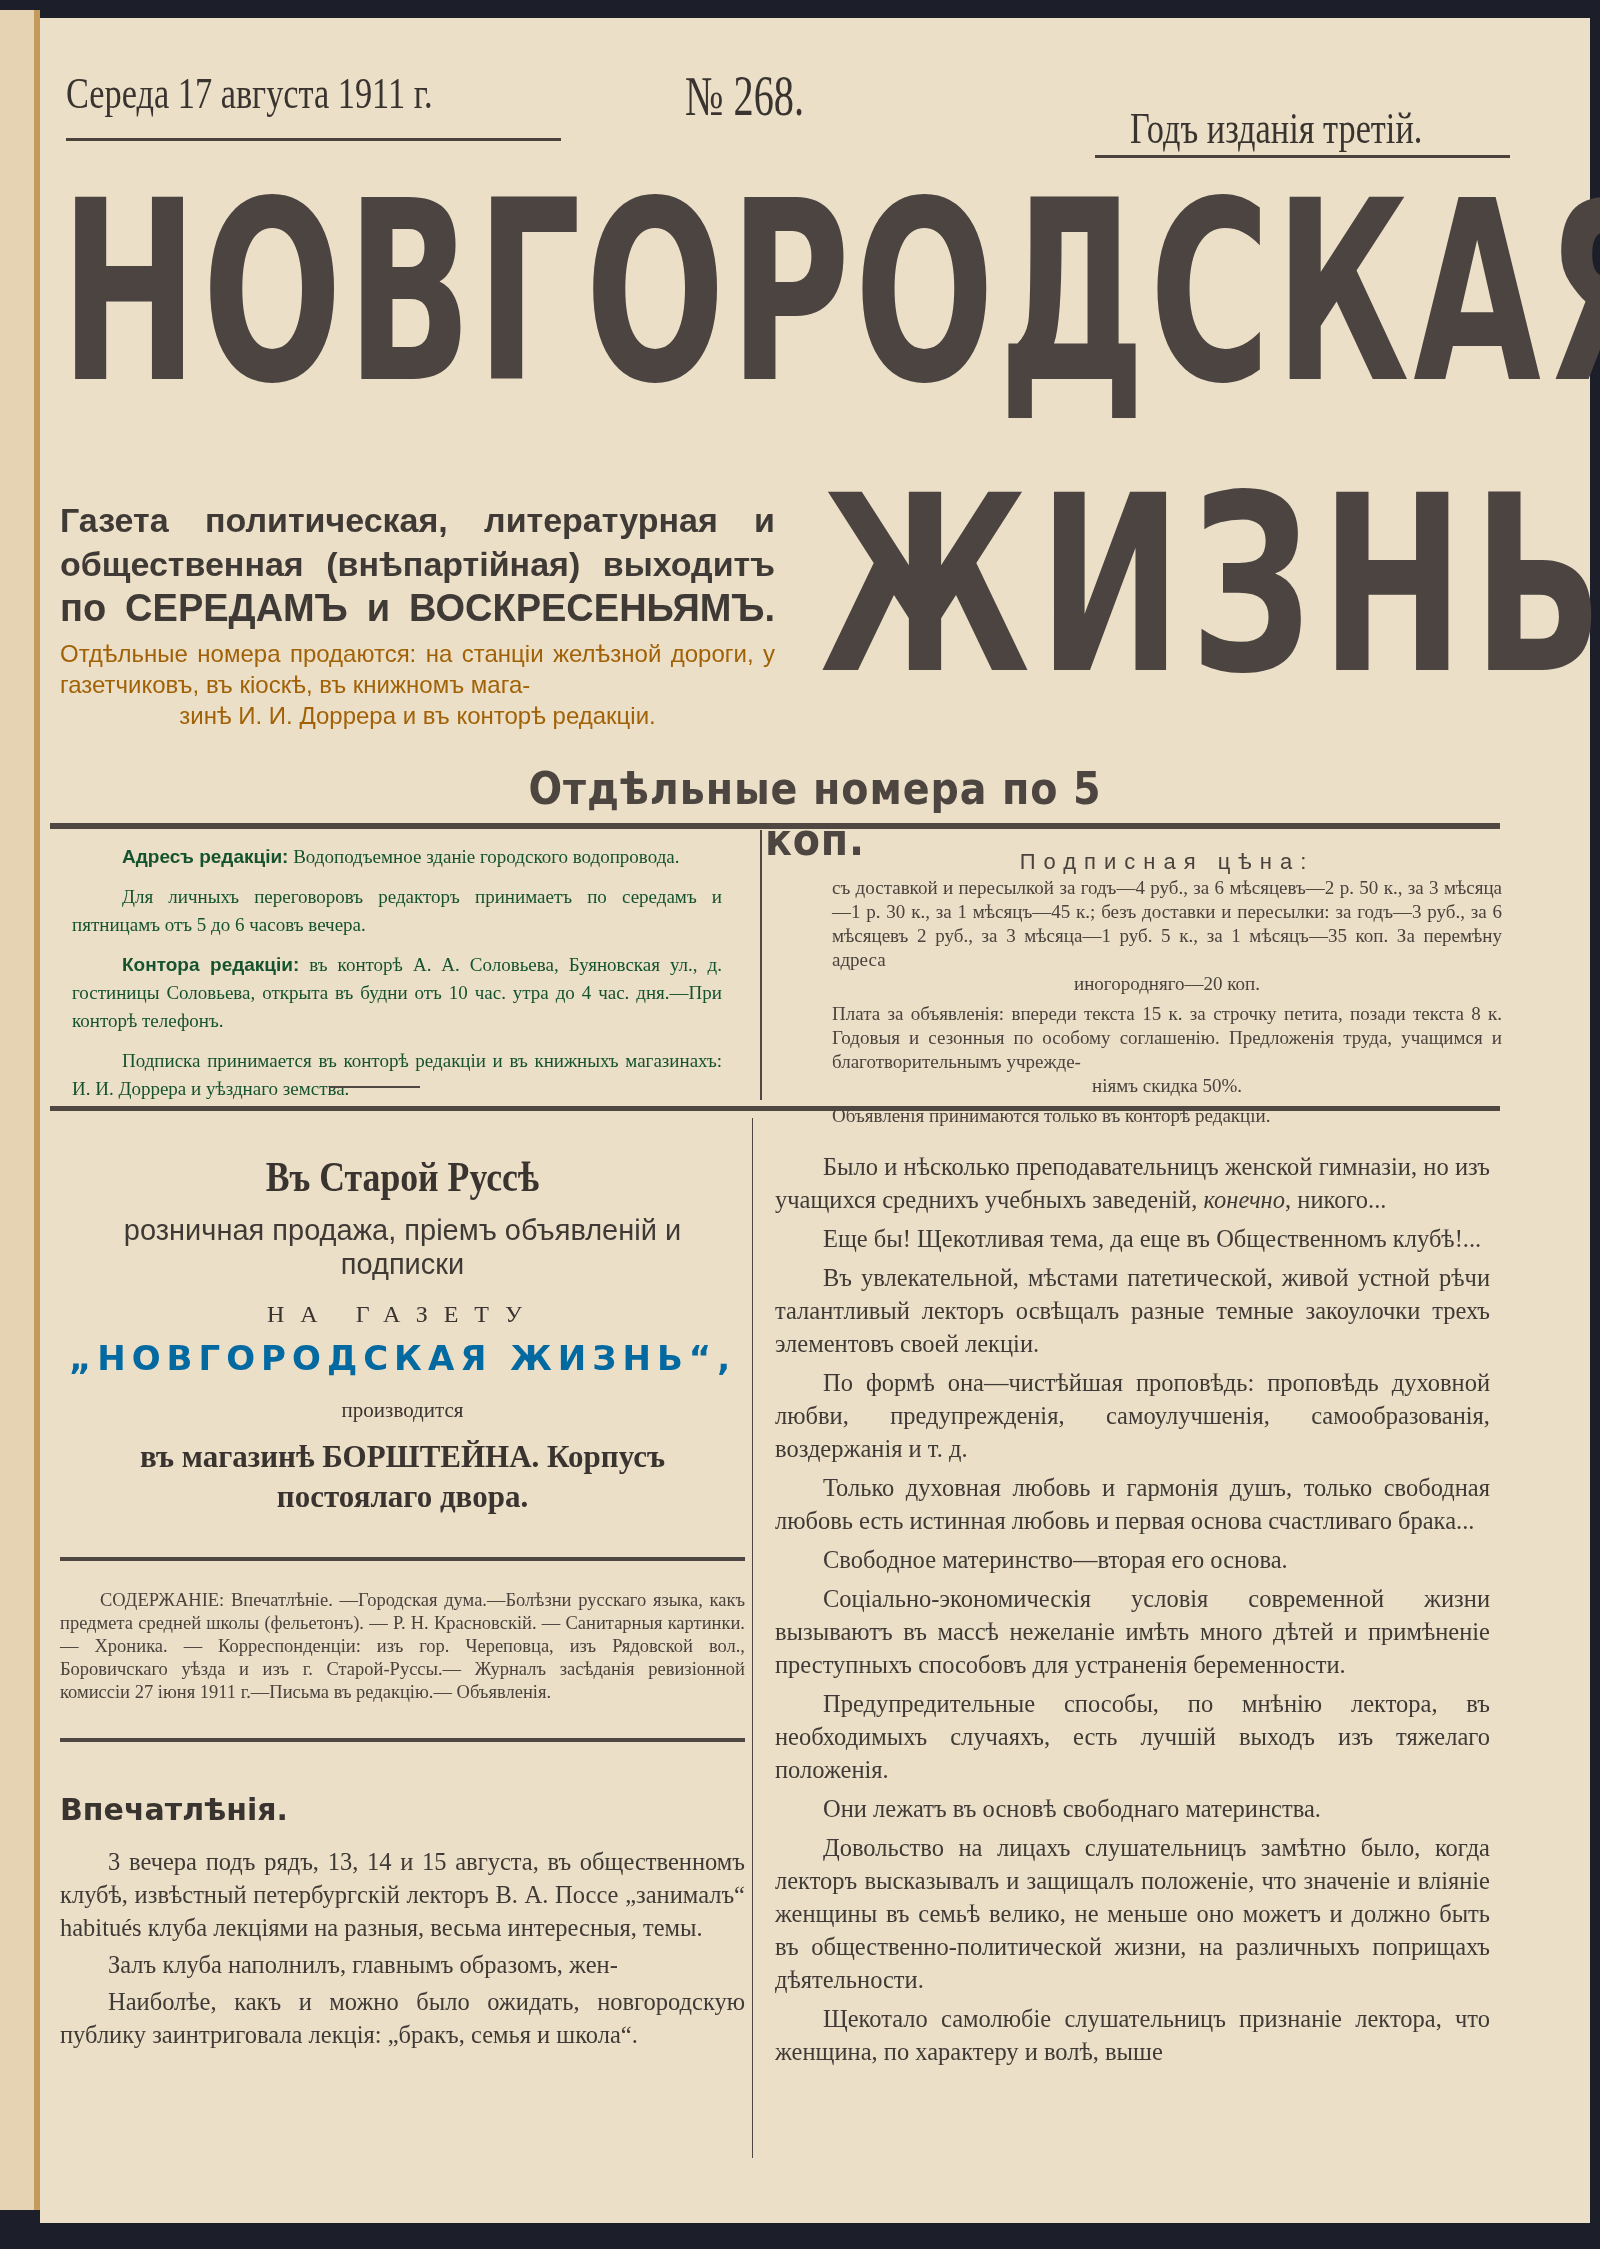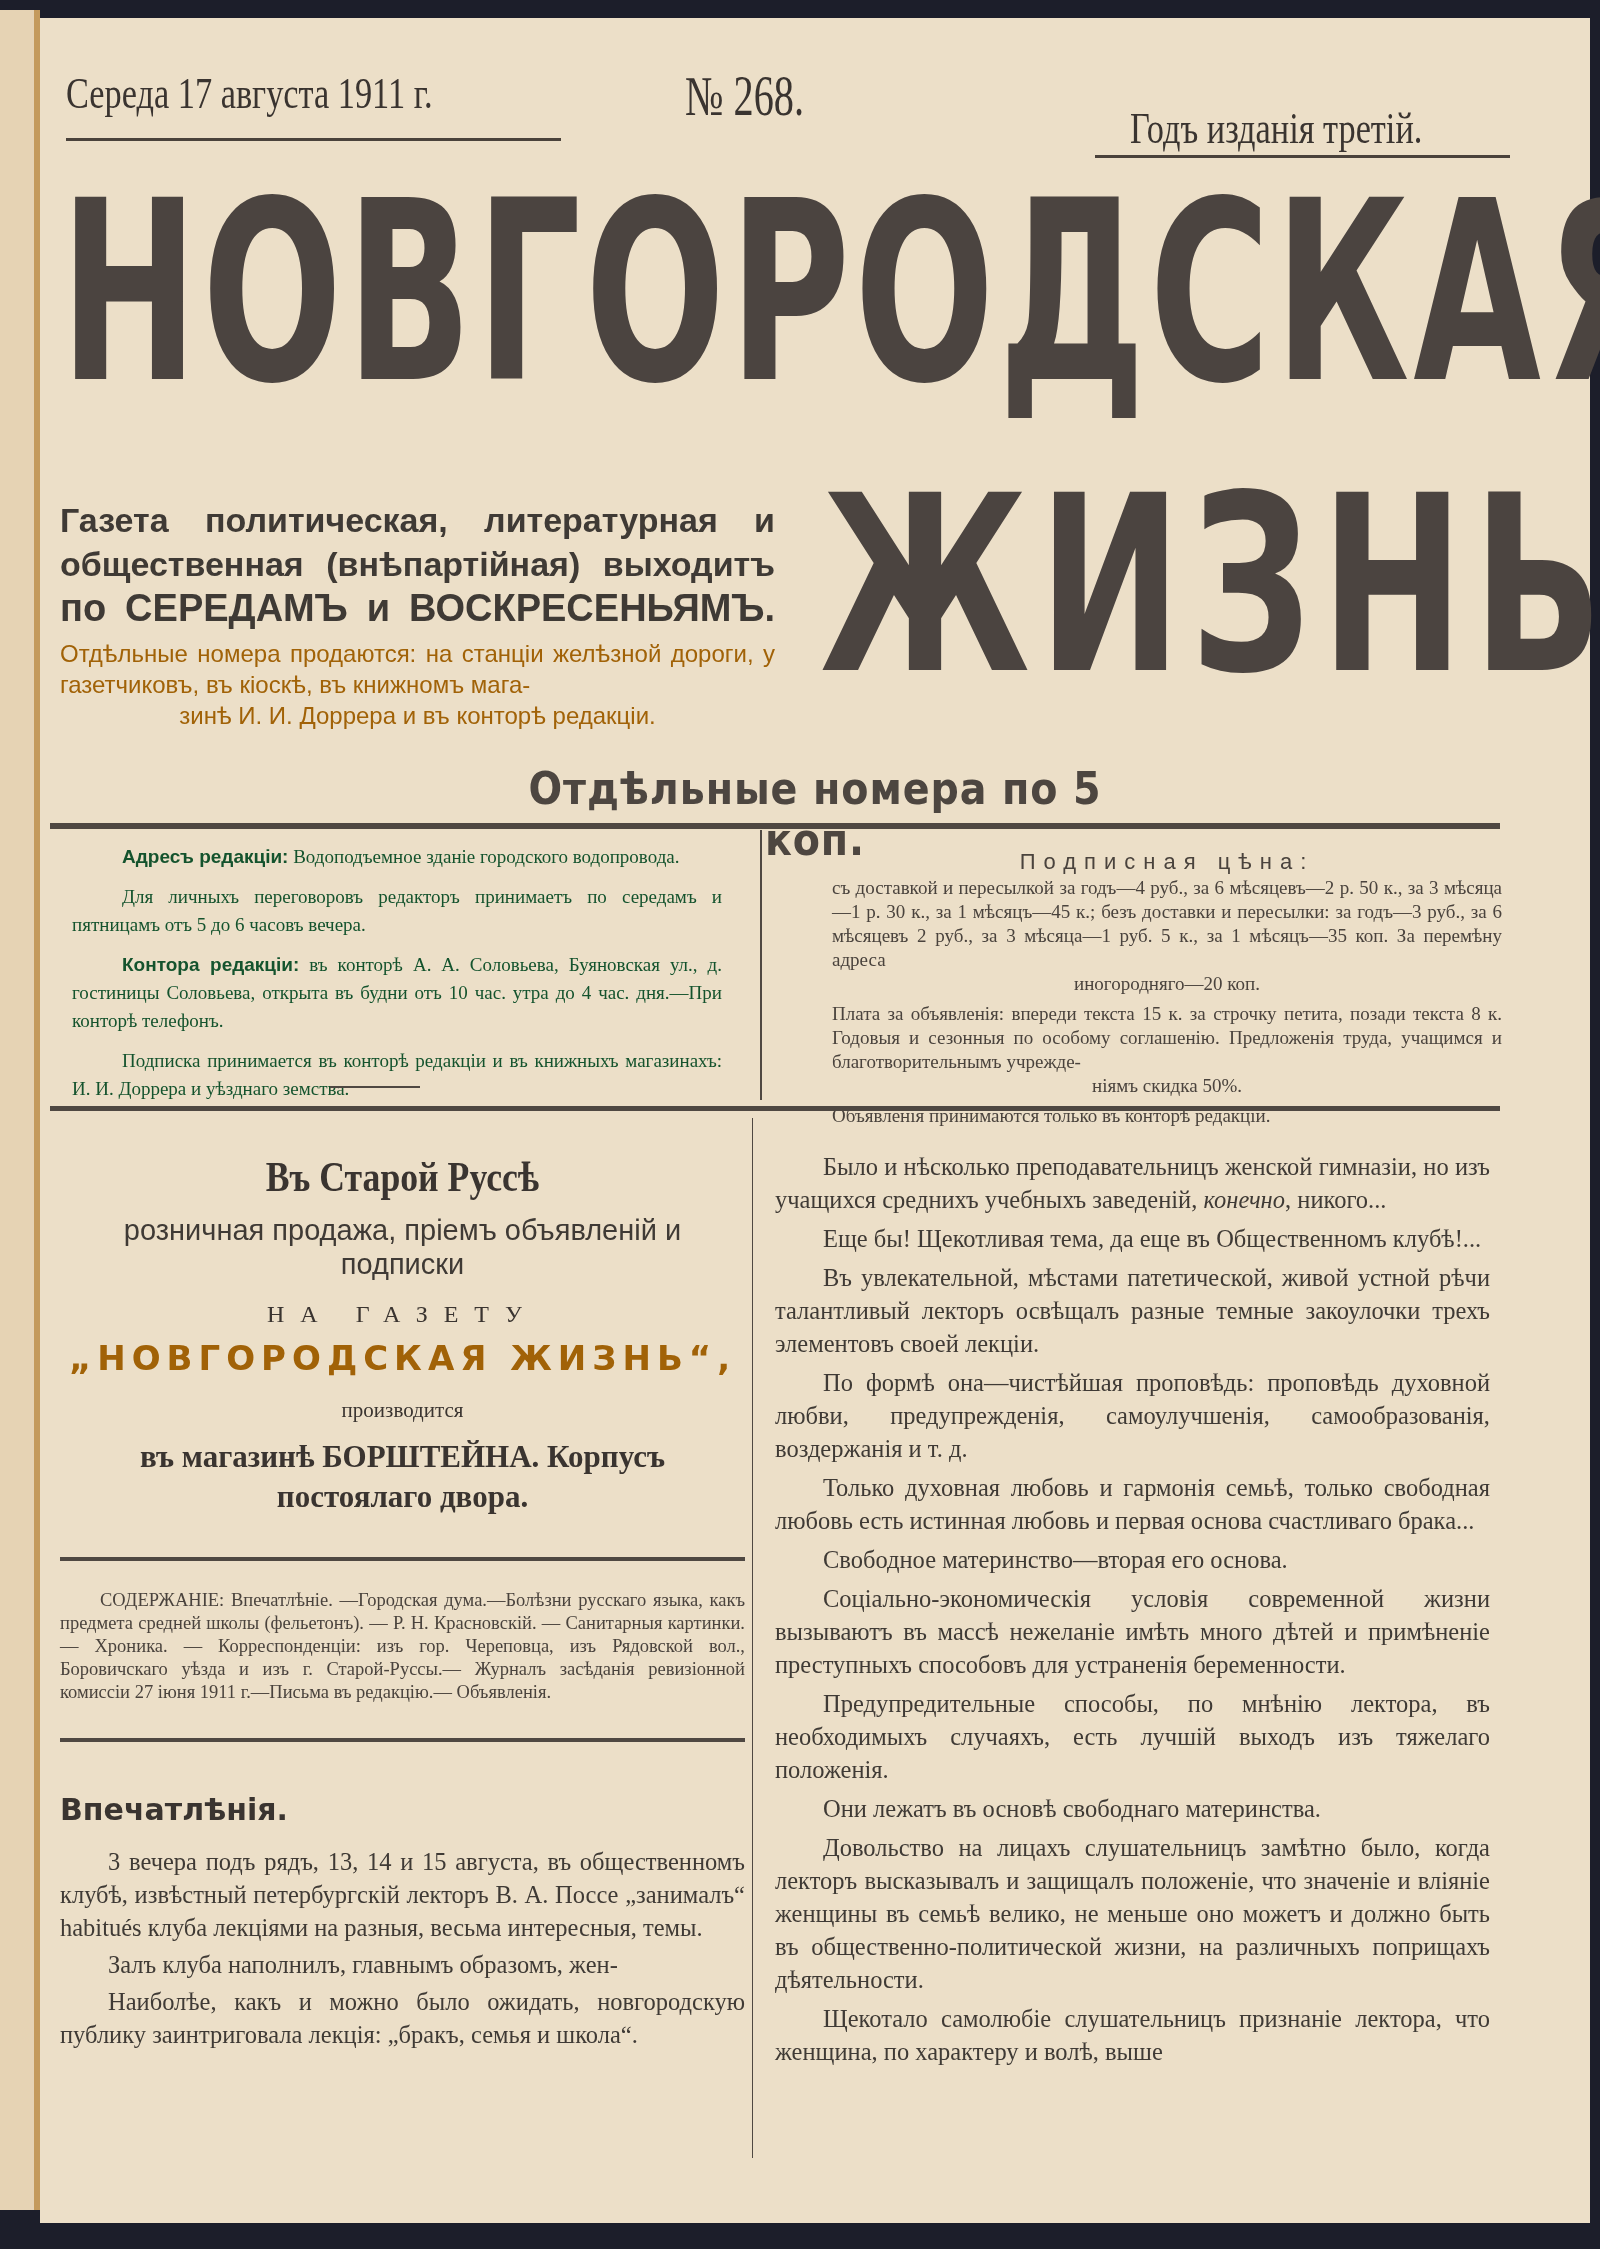--- a/index.html
+++ b/index.html
@@ -70,21 +70,21 @@
   }
   .info-right .heading { text-align:center; font-family:"Liberation Sans", sans-serif; font-size:22px; letter-spacing:8px; margin-bottom:2px; }
   .info-right p { margin:0 0 6px 0; }
   .info-right .c { text-align:center; display:block; }
 
   
   .col-left { left:20px; top:1135px; width:685px; }
   .ad-title { text-align:center; font-size:42px; font-weight:bold; color:#3a3430; margin:0 0 12px 0; transform:scaleX(0.85); }
   .ad-line { text-align:center; font-family:"Liberation Sans", sans-serif; font-size:29px; line-height:34px; color:#3f3a35; }
   .ad-spaced { text-align:center; font-size:24px; letter-spacing:16px; margin:20px 0 10px; }
-  .ad-name { text-align:center; font-family:"DejaVu Sans", sans-serif; font-size:34px; letter-spacing:6px; font-weight:bold; color:#a16207; }
+  .ad-name { text-align:center; font-family:"DejaVu Sans", sans-serif; font-size:34px; letter-spacing:6px; font-weight:bold; color:#0369a1; }
   .ad-prod { text-align:center; font-size:21px; margin:20px 0 14px; }
   .ad-shop { text-align:center; font-size:31px; line-height:40px; font-weight:bold; }
   .contents {
     font-size:18.5px; line-height:23px; color:#4a433d; text-align:justify; margin-top:28px;
   }
   .contents .lead { margin-left:40px; }
   .art-title { text-align:left; font-family:"DejaVu Sans", sans-serif; font-weight:bold; font-size:30px; margin:0; color:#3a3430; }
   .body-text { font-size:24.5px; line-height:33px; color:#3f3a35; text-align:justify; }
   .body-text p { margin:0 0 4px 0; text-indent:48px; }
   .body-text p.cont { text-indent:0; }
@@ -185,21 +185,21 @@
 
   <div class="abs col-right">
     <div class="body-text">
       <p>
         <span>Было и нѣсколько преподавательницъ женской гимназіи, но изъ учащихся среднихъ учебныхъ заведеній,</span>
         <i>конечно</i><span>, никого...</span>
       </p>
       <p>Еще бы! Щекотливая тема, да еще въ Общественномъ клубѣ!...</p>
       <p>Въ увлекательной, мѣстами патетической, живой устной рѣчи талантливый лекторъ освѣщалъ разные темные закоулочки трехъ элементовъ своей лекціи.</p>
       <p>По формѣ она—чистѣйшая проповѣдь: проповѣдь духовной любви, предупрежденія, самоулучшенія, самообразованія, воздержанія и т. д.</p>
-      <p>Только духовная любовь и гармонія семьѣ, только свободная любовь есть истинная любовь и первая основа счастливаго брака...</p>
+      <p>Только духовная любовь и гармонія душъ, только свободная любовь есть истинная любовь и первая основа счастливаго брака...</p>
       <p>Свободное материнство—вторая его основа.</p>
       <p>Соціально-экономическія условія современной жизни вызываютъ въ массѣ нежеланіе имѣть много дѣтей и примѣненіе преступныхъ способовъ для устраненія беременности.</p>
       <p>Предупредительные способы, по мнѣнію лектора, въ необходимыхъ случаяхъ, есть лучшій выходъ изъ тяжелаго положенія.</p>
       <p>Они лежатъ въ основѣ свободнаго материнства.</p>
       <p>Довольство на лицахъ слушательницъ замѣтно было, когда лекторъ высказывалъ и защищалъ положеніе, что значеніе и вліяніе женщины въ семьѣ велико, не меньше оно можетъ и должно быть въ общественно-политической жизни, на различныхъ поприщахъ дѣятельности.</p>
       <p>Щекотало самолюбіе слушательницъ признаніе лектора, что женщина, по характеру и волѣ, выше</p>
     </div>
   </div>
 
 </div>

